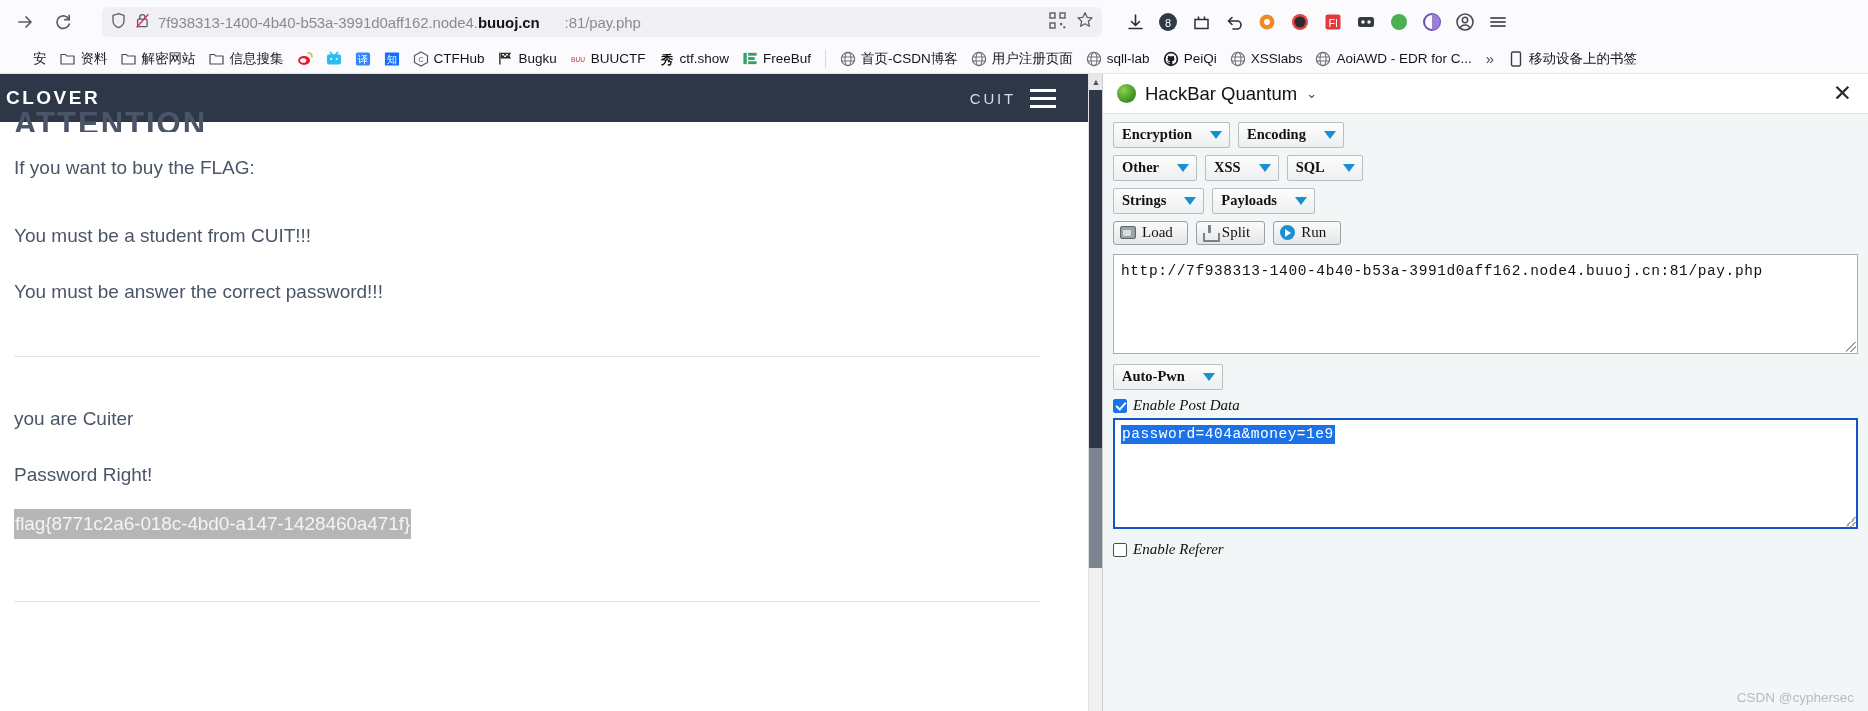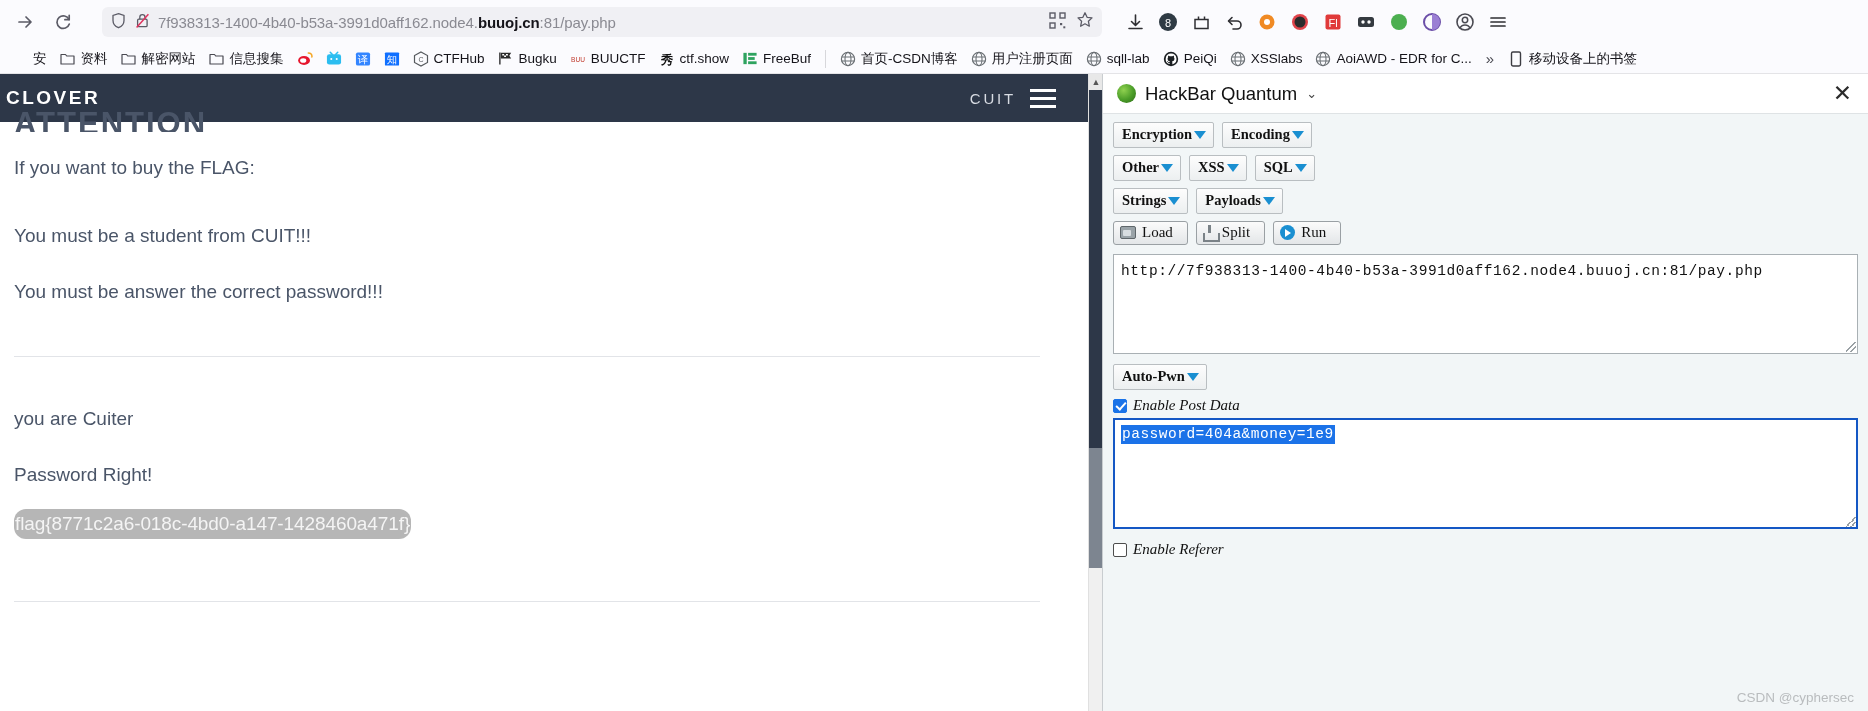--- a/index.html
+++ b/index.html
@@ -27,21 +27,21 @@
     flex: 1 1 auto; height: 30px; background: #f0f0f4; border-radius: 6px;
     display: flex; align-items: center; padding: 0 8px; gap: 7px;
     margin: 0 14px 0 18px; max-width: 1000px;
   }
   .urlbar .url-text {
     flex: 1 1 auto; font-size: 15px; color: #8a8a92; white-space: nowrap;
     overflow: hidden; letter-spacing: -0.1px;
   }
   .urlbar .url-text .host { color: #15141a; font-weight: bold; }
   .urlbar .url-text .pre { color: #8a8a92; }
-  .urlbar .url-text .post { color: #8a8a92; }
+  .urlbar .url-text .post { color: #8a8a92; margin-left: 25px; }
   .url-icons { display: flex; align-items: center; gap: 10px; flex: 0 0 auto; }
 
   .tb-right { display: flex; align-items: center; gap: 3px; flex: 0 0 auto; padding-right: 2px; }
   .ext-icon {
     width: 30px; height: 30px; display: flex; align-items: center; justify-content: center;
     border-radius: 4px; font-size: 13px;
   }
 
   
   .bookmarks {
@@ -89,21 +89,21 @@
   .p3 { margin-top: 28px; }
 
   .hr { height: 1px; background: #e2e4e8; margin: 50px 0 0 0; width: 1026px; }
 
   .result { margin-top: 48px; font-size: 19px; color: #4a5568; line-height: 28px; }
   .result div { margin-bottom: 0; }
   .r2 { margin-top: 28px; }
   .flagline { margin-top: 20px; }
   .flag {
     background: #b6b6b6; color: #f4f4f4; font-size: 19px; padding: 1px 1px;
-    display: inline-block; letter-spacing: -0.1px; border-radius: 12px;
+    display: inline-block; letter-spacing: -0.1px;
   }
   .hr2 { height: 1px; background: #e2e4e8; margin-top: 62px; width: 1026px; }
 
   
   .page-scroll {
     position: absolute; right: 0; top: 0; width: 14px; height: 100%;
     background: #f0f0f0; border-left: 1px solid #e0e0e0;
   }
   .page-scroll .arrow-up {
     width: 14px; height: 16px; display: flex; align-items: center; justify-content: center;
@@ -135,21 +135,21 @@
   .panel-close { margin-left: auto; font-size: 23px; color: #2b2b2b; line-height: 1; font-weight: 300; }
 
   .panel-body { padding: 8px 10px 0 10px; flex: 1 1 auto; display: flex; flex-direction: column; }
 
   .btn-row { display: flex; gap: 8px; margin-bottom: 7px; flex-wrap: nowrap; }
   .hb-btn {
     background: linear-gradient(#fdfdfd, #eceff0);
     border: 1px solid #b9bec1; border-radius: 2px;
     padding: 3px 7px 4px 8px; font-size: 14.5px; font-weight: bold; color: #111;
     font-family: "Liberation Serif", serif;
-    display: inline-flex; align-items: center; gap: 2px; white-space: nowrap;
+    display: inline-flex; align-items: center; gap: 18px; white-space: nowrap;
   }
   .tri { width: 0; height: 0; border-left: 6px solid transparent; border-right: 6px solid transparent;
          border-top: 8px solid #1a8fd1; display: inline-block; }
 
   .act-row { display: flex; gap: 8px; margin-bottom: 9px; }
   .act-btn {
     background: linear-gradient(#fbfbfb, #e3e6e8);
     border: 1px solid #9aa0a4; border-radius: 3px;
     padding: 2px 14px 3px 6px; font-size: 15px; color: #111;
     font-family: "Liberation Serif", serif;

